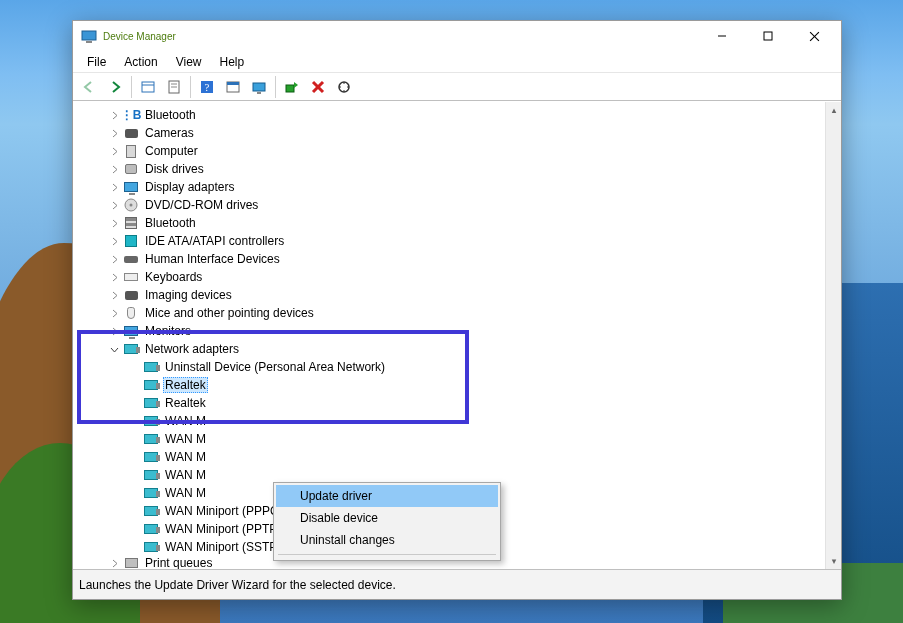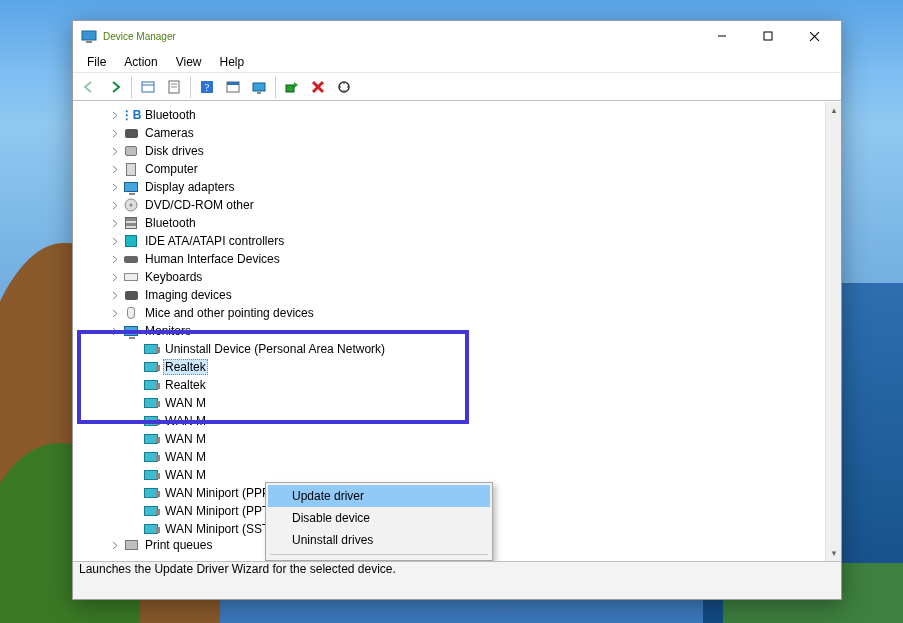--- a/index.html
+++ b/index.html
@@ -58,33 +58,33 @@
 
   .highlight-box {
     position:absolute;
     border:4px solid #4037d6;
     pointer-events:none;
     left:4px; top:228px; width:392px; height:94px;
   }
 
   .ctxmenu {
     position:absolute;
-    left:192px; top:380px;
+    left:200px; top:380px;
     width:228px;
     background:#f2f2f2;
     border:1px solid #a7a7a7;
     box-shadow:3px 3px 6px rgba(0,0,0,.25);
     z-index:50;
     padding:2px;
   }
   .ctxitem { height:22px; display:flex; align-items:center; padding:0 24px; }
   .ctxitem.hover { background:#91c9f7; }
   .ctxsep { height:1px; background:#c9c9c9; margin:3px 2px; }
 
-  .statusbar { height:38px; border-top:1px solid #bfbfbf; display:flex; align-items:flex-start; padding:0 6px; font-size:12px; background:#f3f3f3;}
+  .statusbar { height:30px; border-top:1px solid #bfbfbf; display:flex; align-items:center; padding:0 6px; font-size:12px; background:#f3f3f3;}
   .chip-teal{width:12px;height:12px;background:#1fb6c7;border:1px solid #0b7d88;}
   .mon{width:14px;height:10px;background:#43a6e0;border:1px solid #1d6190;position:relative}
   .mon:after{content:"";position:absolute;left:4px;top:10px;width:6px;height:2px;background:#888}
   .kbd{width:14px;height:8px;background:#eee;border:1px solid #888}
   .mouse{width:8px;height:12px;background:#eee;border:1px solid #888;border-radius:4px 4px 6px 6px}
   .cyl{width:12px;height:10px;background:#bdbdbd;border:1px solid #777;border-radius:2px}
   .pc{width:10px;height:13px;background:#d9d9d9;border:1px solid #777}
   .cam{width:13px;height:9px;background:#555;border-radius:2px}
   .bt{color:#1670c4;font-weight:700;font-size:12px;line-height:1}
   .stack{width:12px;height:12px;background:linear-gradient(#888 0 25%,#ddd 25% 50%,#888 50% 75%,#ddd 75% 100%);border:1px solid #666}
@@ -225,34 +225,34 @@
           </span>
           <span class="label">Cameras</span>
         </div>
         <div class="row ind1">
           <span class="tw">
             <svg viewBox="0 0 9 9">
               <path d="M3 1l4 3.5L3 8" fill="none" stroke="#858585"></path>
             </svg>
           </span>
           <span class="ico">
+            <span class="pc"></span>
+          </span>
+          <span class="label">Computer</span>
+        </div>
+        <div class="row ind1">
+          <span class="tw">
+            <svg viewBox="0 0 9 9">
+              <path d="M3 1l4 3.5L3 8" fill="none" stroke="#858585"></path>
+            </svg>
+          </span>
+          <span class="ico">
             <span class="cyl"></span>
           </span>
           <span class="label">Disk drives</span>
-        </div>
-        <div class="row ind1">
-          <span class="tw">
-            <svg viewBox="0 0 9 9">
-              <path d="M3 1l4 3.5L3 8" fill="none" stroke="#858585"></path>
-            </svg>
-          </span>
-          <span class="ico">
-            <span class="pc"></span>
-          </span>
-          <span class="label">Computer</span>
         </div>
         <div class="row ind1">
           <span class="tw">
             <svg viewBox="0 0 9 9">
               <path d="M3 1l4 3.5L3 8" fill="none" stroke="#858585"></path>
             </svg>
           </span>
           <span class="ico">
             <span class="mon"></span>
           </span>
@@ -263,21 +263,21 @@
             <svg viewBox="0 0 9 9">
               <path d="M3 1l4 3.5L3 8" fill="none" stroke="#858585"></path>
             </svg>
           </span>
           <span class="ico">
             <svg width="14" height="14">
               <circle cx="7" cy="7" r="6" fill="#ddd" stroke="#888"></circle>
               <circle cx="7" cy="7" r="1.5" fill="#888"></circle>
             </svg>
           </span>
-          <span class="label">DVD/CD-ROM other</span>
+          <span class="label">DVD/CD-ROM drives</span>
         </div>
         <div class="row ind1">
           <span class="tw">
             <svg viewBox="0 0 9 9">
               <path d="M3 1l4 3.5L3 8" fill="none" stroke="#858585"></path>
             </svg>
           </span>
           <span class="ico">
             <span class="stack"></span>
           </span>
@@ -341,20 +341,31 @@
         <div class="row ind1">
           <span class="tw">
             <svg viewBox="0 0 9 9">
               <path d="M3 1l4 3.5L3 8" fill="none" stroke="#858585"></path>
             </svg>
           </span>
           <span class="ico">
             <span class="mon"></span>
           </span>
           <span class="label">Monitors</span>
+        </div>
+        <div class="row ind1">
+          <span class="tw">
+            <svg viewBox="0 0 9 9">
+              <path d="M1 3l3.5 4L8 3" fill="none" stroke="#404040"></path>
+            </svg>
+          </span>
+          <span class="ico">
+            <span class="netcard"></span>
+          </span>
+          <span class="label">Network adapters</span>
         </div>
         <div class="row ind2">
           <span class="tw"></span>
           <span class="ico">
             <span class="netcard"></span>
           </span>
           <span class="label">Uninstall Device (Personal Area Network)</span>
         </div>
         <div class="row ind2">
           <span class="tw"></span>
@@ -440,21 +451,21 @@
       </div>
     <div class="scrollbar">
       <div class="up">▴</div>
       <div class="dn">▾</div>
     </div>
     <div class="highlight-box"></div>
 
     <div class="ctxmenu" id="ctxmenu">
         <div class="ctxitem hover">Update driver</div>
         <div class="ctxitem">Disable device</div>
-        <div class="ctxitem">Uninstall drives</div>
+        <div class="ctxitem">Uninstall changes</div>
         <div class="ctxsep"></div>
       </div>
   </div>
 
   <div class="statusbar">
     <span>Launches the Update Driver Wizard for the selected device.</span>
   </div>
 </div>
 
 </body></html>

